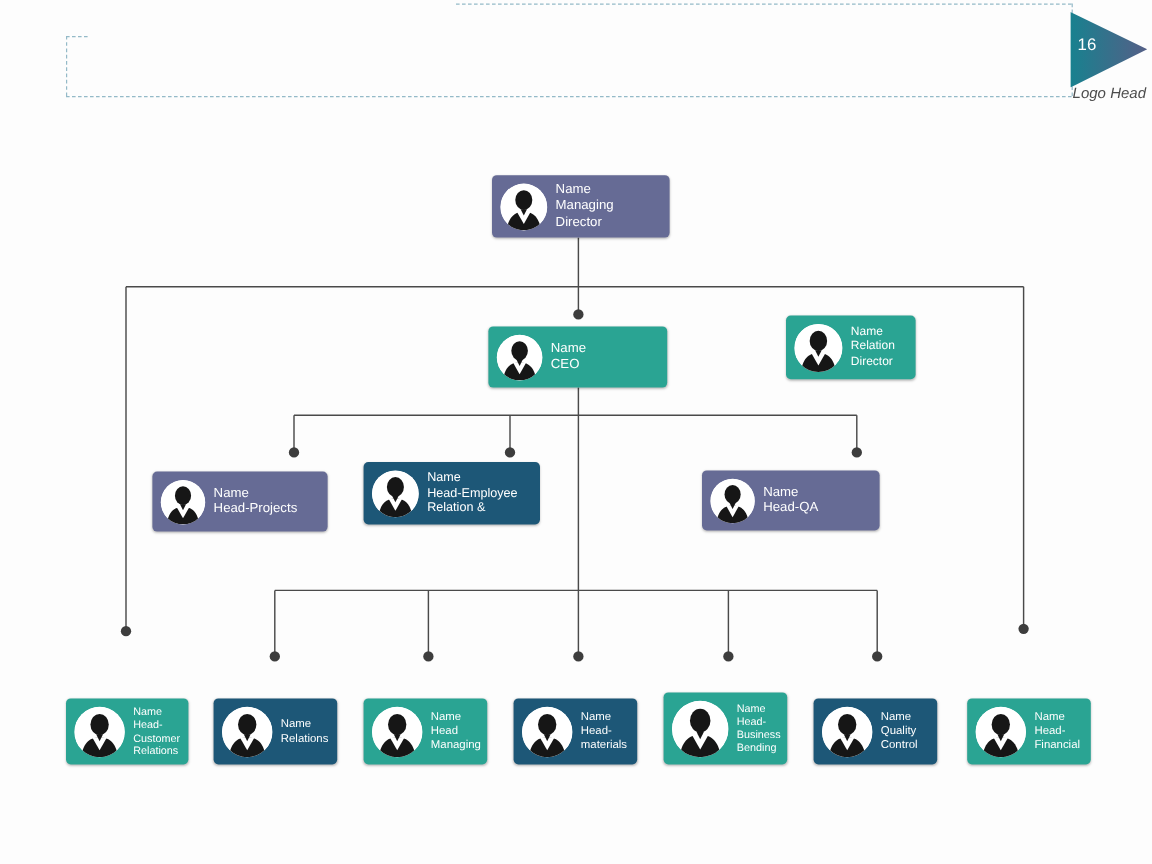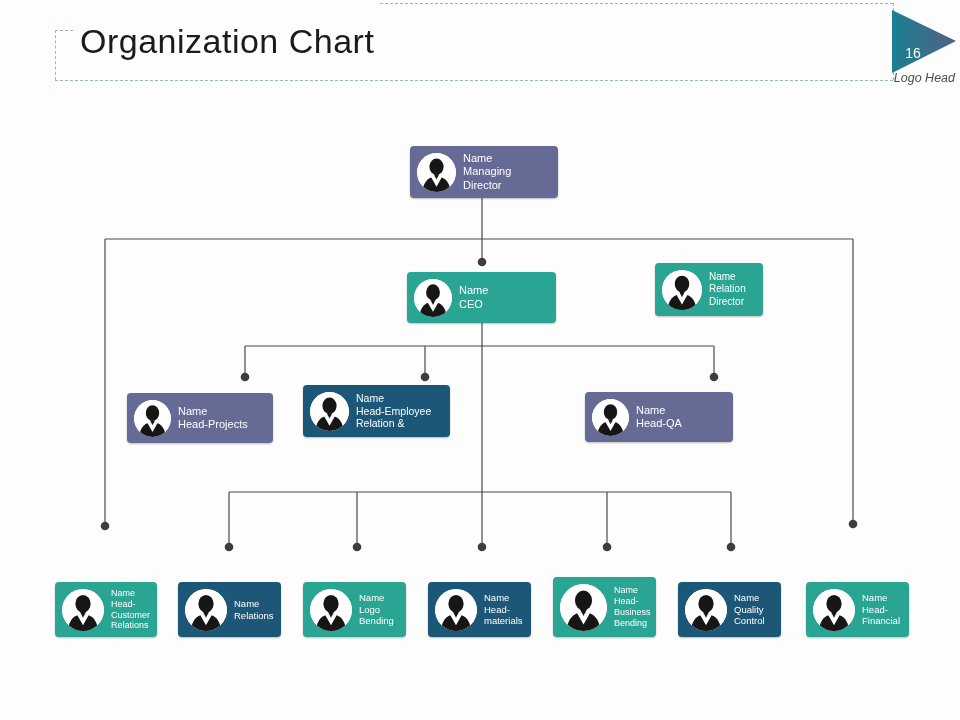--- a/index.html
+++ b/index.html
@@ -15,21 +15,21 @@
     line-height:48px;
   }
   .dash{position:absolute;}
   .dash-top    {left:380px;top:3px;width:513px;border-top:1px dashed #94bac8;}
   .dash-right  {left:893px;top:3px;height:77px;border-left:1px dashed #94bac8;}
   .dash-bottom {left:55px;top:80px;width:838px;border-top:1px dashed #94bac8;}
   .dash-left   {left:55px;top:30px;height:50px;border-left:1px dashed #94bac8;}
   .dash-notch  {left:55px;top:30px;width:18px;border-top:1px dashed #94bac8;}
   .corner-triangle{position:absolute;left:892px;top:10px;width:64px;height:63px;}
   .page-number{
-    position:absolute;left:898px;top:45px;width:30px;text-align:center;
+    position:absolute;left:898px;top:29px;width:30px;text-align:left;
     color:#ffffff;font-size:14px;
   }
   .logo-here{
     position:absolute;left:858px;top:71px;width:97px;text-align:right;
     font-size:12.5px;font-style:italic;color:#4c4c4c;
   }
   
   .connector-layer{position:absolute;left:0;top:0;width:960px;height:720px;}
   .org-node{
     position:absolute;display:flex;align-items:center;
@@ -53,21 +53,20 @@
 <body>
 
 <div class="slide">
 
   <div class="dash dash-top"></div>
   <div class="dash dash-right"></div>
   <div class="dash dash-bottom"></div>
   <div class="dash dash-left"></div>
   <div class="dash dash-notch"></div>
 
-  <div class="page-title">Organization Chart</div>
 
   <svg class="corner-triangle" viewBox="0 0 64 63">
     <defs>
       <linearGradient id="triGrad" x1="0" y1="0" x2="1" y2="0">
         <stop offset="0" stop-color="#18818f"></stop>
         <stop offset="1" stop-color="#555f87"></stop>
       </linearGradient>
     </defs>
     <polygon points="0,0 64,31 0,63" fill="url(#triGrad)"></polygon>
   </svg>
@@ -219,21 +218,21 @@
         <span class="avatar" style="height: 42px; width: 42px;">
   <svg width="42" height="42" viewBox="0 0 44 44">
     <circle cx="22" cy="22" r="22" fill="#ffffff"></circle>
     <ellipse cx="22" cy="15.5" rx="8" ry="9.3" fill="#161616"></ellipse>
     <path d="M6 44 C7.5 30 15 26.5 22 26.5 C29 26.5 36.5 30 38 44 Z" fill="#161616"></path>
     <path d="M15.5 26.5 L28.5 26.5 L22 38 Z" fill="#ffffff"></path>
     <path d="M19 24 L22 30 L25 24 Z" fill="#161616"></path>
   </svg></span>
         <span class="node-text" style="font-size: 9.5px; width: 46px;">
           <span class="node-name">Name</span>
-          <span class="node-role">Logo Bending</span>
+          <span class="node-role">Head Managing</span>
         </span>
       </div>
       <div class="org-node bg-navy" style="left: 428px; top: 582px; width: 103px; height: 55px;">
         <span class="avatar" style="height: 42px; width: 42px;">
   <svg width="42" height="42" viewBox="0 0 44 44">
     <circle cx="22" cy="22" r="22" fill="#ffffff"></circle>
     <ellipse cx="22" cy="15.5" rx="8" ry="9.3" fill="#161616"></ellipse>
     <path d="M6 44 C7.5 30 15 26.5 22 26.5 C29 26.5 36.5 30 38 44 Z" fill="#161616"></path>
     <path d="M15.5 26.5 L28.5 26.5 L22 38 Z" fill="#ffffff"></path>
     <path d="M19 24 L22 30 L25 24 Z" fill="#161616"></path>

